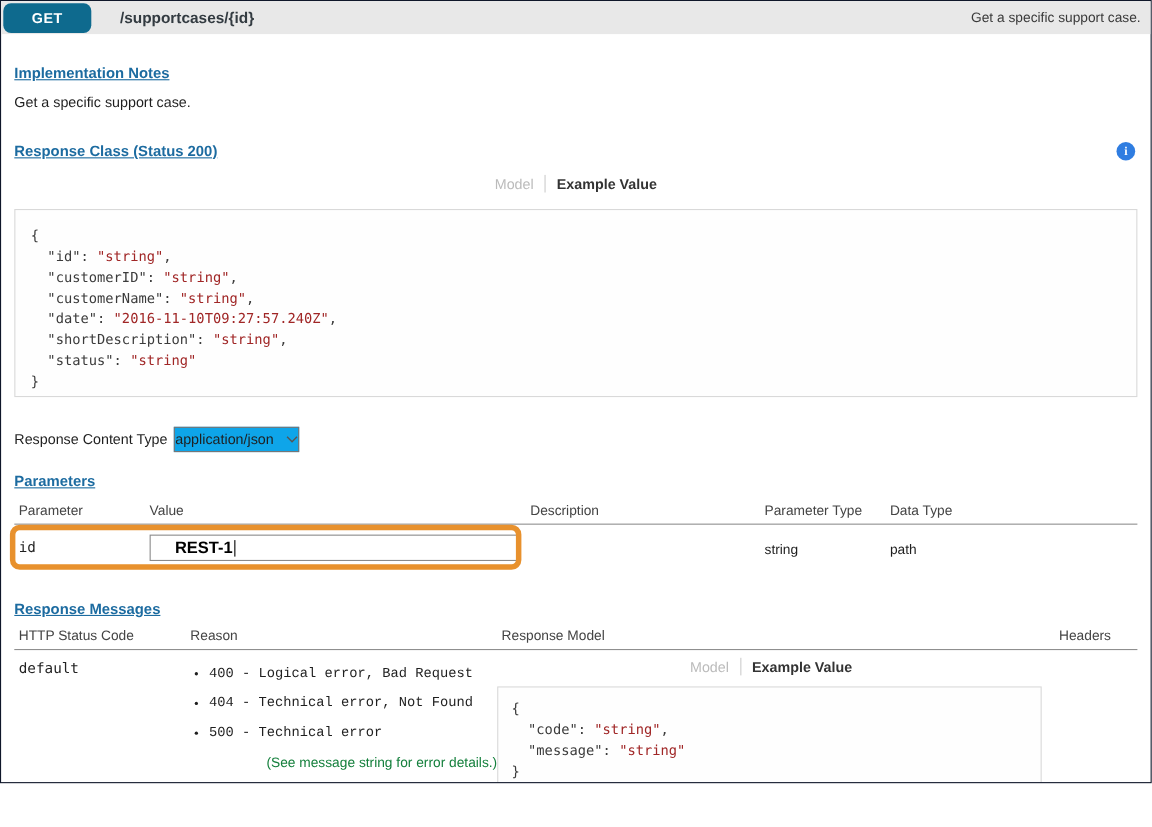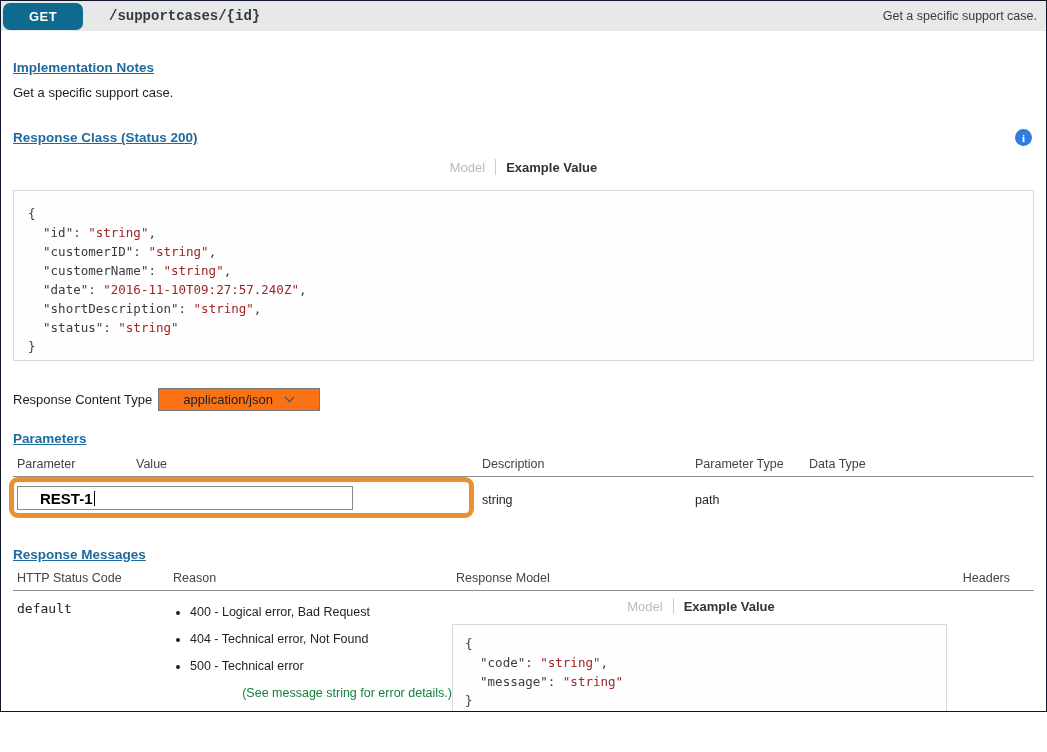--- a/index.html
+++ b/index.html
@@ -3,21 +3,21 @@
 <meta charset="utf-8">
 <style>
   * { margin:0; padding:0; box-sizing:border-box; }
   body { background:#fff; font-family:"Liberation Sans",sans-serif; color:#222; }
   .page { width:1047px; height:712px; border:1px solid #0f172a; background:#fff; position:relative; overflow:hidden; }
 
   
   .opbar { height:30px; background:#e8e8e8; display:flex; align-items:center; }
   .method-badge { margin-left:2px; width:80px; height:27px; border-radius:7px; background:var(--method-badge,#0e6a8e);
     color:#fff; font-weight:bold; font-size:13px; letter-spacing:.5px; display:flex; align-items:center; justify-content:center; cursor:pointer; }
-  .op-path { margin-left:26px; font-weight:bold; font-size:14px; color:#333b41; cursor:pointer;font-family:Liberation Mono, monospace; }
+  .op-path { margin-left:26px; font-weight:bold; font-size:14px; color:#333b41; cursor:pointer; }
   .op-summary { margin-left:auto; padding-right:9px; font-size:12.5px; color:#3a3a3a; }
 
   .content { padding:0 12px; }
   .link-h { color:var(--link,#1c6ba0); text-decoration:underline; font-size:13.5px; font-weight:600; display:inline-block; cursor:pointer; }
 
   .imp-notes { margin-top:27px; }
   .imp-desc { margin-top:9px; font-size:13px; color:#1f1f1f; }
 
   .rc-row { margin-top:29px; display:flex; align-items:center; justify-content:space-between; }
   .info-icon { width:17px; height:17px; border-radius:50%; background:var(--info-icon,#2f7de1); color:#fff; font-size:11px; font-weight:bold;
@@ -27,43 +27,43 @@
   .tab-model { color:#bbbbbb; cursor:pointer; }
   .tab-sep { width:1px; height:16px; background:#ccc; margin:0 10px; }
   .tab-example { color:#333; font-weight:bold; cursor:pointer; }
 
   .codeblock { border:1px solid #d9d9d9; background:#fefefe; font-family:"DejaVu Sans Mono",monospace;
     font-size:12.5px; line-height:19px; color:#3b3b3b; white-space:pre; overflow:hidden; }
   .codeblock .str { color:var(--code-string,#a02626); }
   #example-block { margin-top:15px; height:171px; padding:13px 14px; }
 
   .rct-row { margin-top:27px; display:flex; align-items:center; font-size:13px; color:#1f1f1f; }
-  .select { margin-left:6px; border:1px solid #767676; background:#f97316; height:23px; display:inline-flex; align-items:center;
-    padding:0 24px; font-size:13px; gap:11px; cursor:pointer; }
+  .select { margin-left:6px; border:1px solid #767676; background:#0ea5e9; height:23px; display:inline-flex; align-items:center;
+    padding:0 0; font-size:13px; gap:11px; cursor:pointer; }
 
   .params-h { margin-top:18px; }
   .pgrid { display:grid; grid-template-columns:119px 346px 213px 114px 1fr; }
   .phead { margin-top:10px; border-bottom:1px solid #8f8f8f; padding-bottom:5px; }
   .hcell { font-size:12.5px; color:#444; padding-left:4px; }
   .prow { position:relative; padding-top:9px; min-height:44px; }
   .cell { padding-left:4px; font-size:12.5px; color:#1f1f1f; }
   .pname { font-family:"DejaVu Sans Mono",monospace; font-size:13px; padding-top:5px; }
   .ptypecell { padding-top:7px; }
   .param-input { width:336px; height:24px; border:1px solid #8a8a8a; background:#fff; display:flex; align-items:center;
     padding:0 22px; font-weight:bold; font-size:15px; color:#000; cursor:text; }
   .caret { display:inline-block; width:1.5px; height:15px; background:#000; margin-left:1px; }
   .callout { position:absolute; left:-4px; top:0; width:465px; height:41px; border:5px solid var(--annotation,#e8912d);
     border-radius:9px; pointer-events:none; }
 
   .rm-h { margin-top:24px; }
   .rmgrid { display:grid; grid-template-columns:156px 283px 1fr 84px; }
   .rmhead { margin-top:8px; border-bottom:1px solid #8f8f8f; padding-bottom:5px; }
   .rmhead .hcell.right { text-align:right; padding-right:24px; }
   .rmstatus { font-family:"DejaVu Sans Mono",monospace; font-size:13px; padding:10px 0 0 4px; }
-  .rmreason ul { margin:14px 0 0 0; padding-left:21px; }
+  .rmreason ul { margin:14px 0 0 0; padding-left:21px;font-family:Liberation Mono, monospace; }
   .rmreason li { margin-bottom:13px; font-size:12.5px; color:#1f1f1f; }
   .rmnote { font-size:12.5px; margin-top:8px; color:#15803d;text-align:right; }
   .rmmodel .tabs { margin-top:7px; }
   #error-block { margin-top:10px; width:495px; height:88px; padding:9px 12px; }
 
   .try-wrap { margin-top:13px; margin-left:2px; position:relative; display:inline-block; }
   .try-btn { background:#e7f2fb; border:1px solid #2579b5; width:91px; height:36px; font-size:13.5px;
     font-family:"Liberation Sans",sans-serif; color:#1b1b1b; cursor:pointer; }
   .cursor-svg { position:absolute; left:79px; top:24px; pointer-events:none; }
 </style>
@@ -115,20 +115,21 @@
     <div class="pgrid phead">
       <div class="hcell">Parameter</div>
       <div class="hcell">Value</div>
       <div class="hcell">Description</div>
       <div class="hcell">Parameter Type</div>
       <div class="hcell">Data Type</div>
     </div>
 
     <div class="pgrid prow">
       <div class="callout"></div>
+      <div class="cell pname">id</div>
       <div class="cell">
         <div class="param-input">
           <span>REST-1</span>
           <span class="caret"></span>
         </div>
       </div>
       <div class="cell"></div>
       <div class="cell ptypecell">string</div>
       <div class="cell ptypecell">path</div>
     </div>

